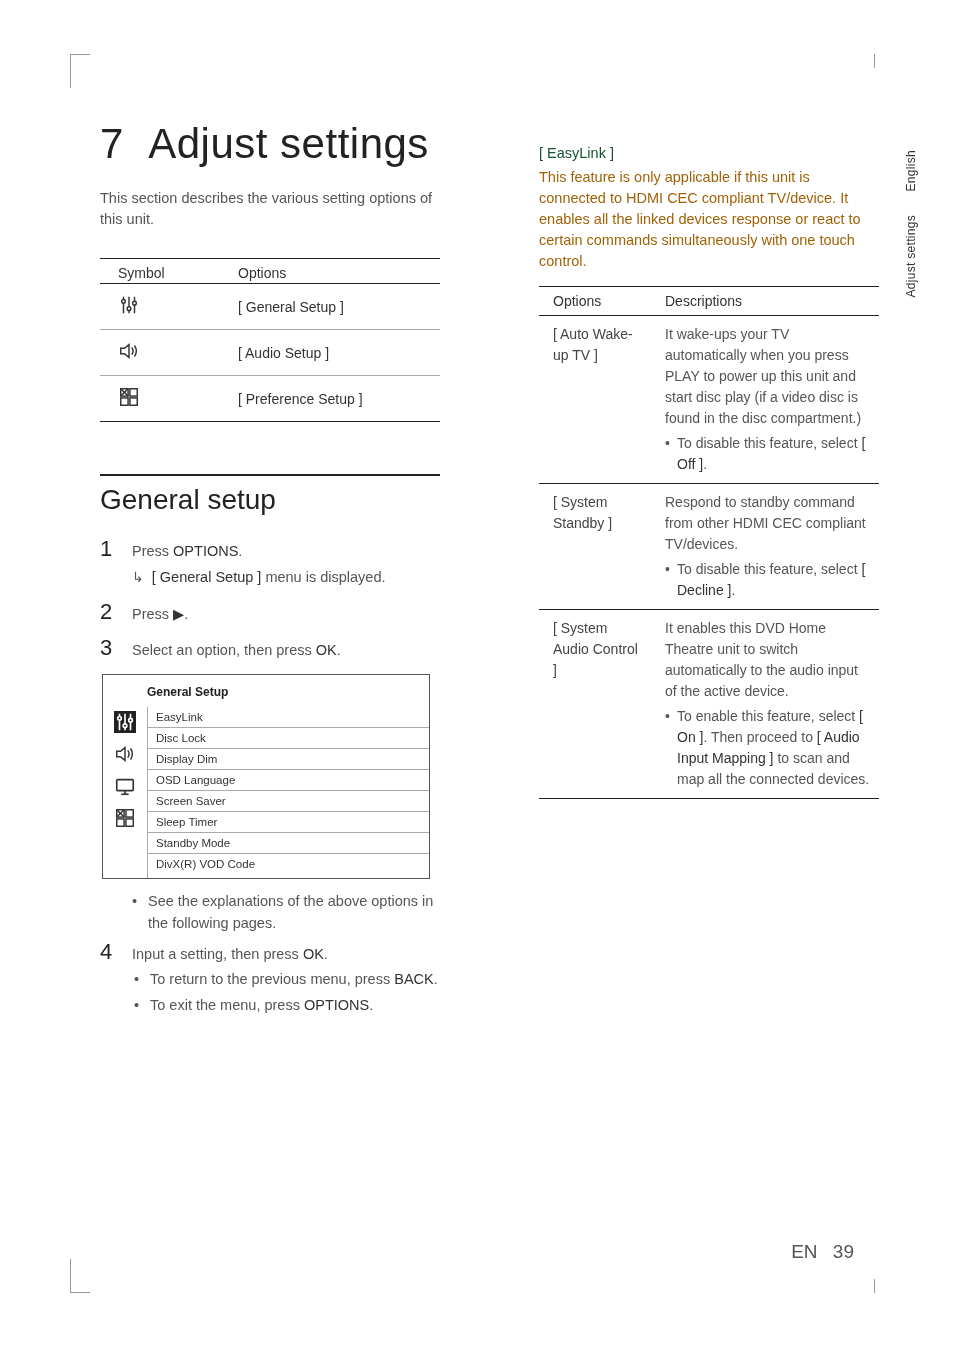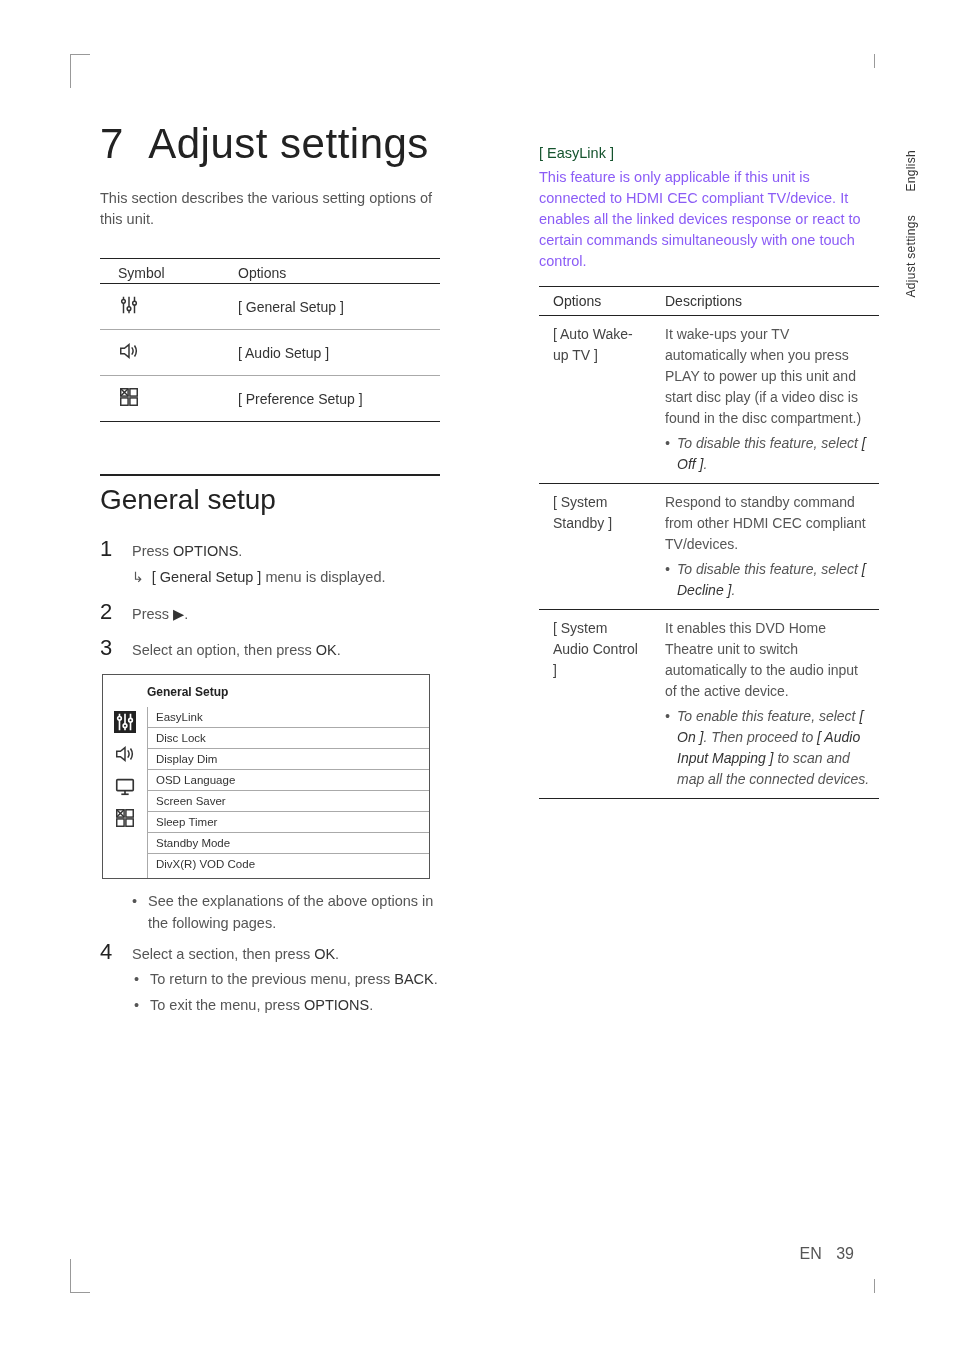--- a/index.html
+++ b/index.html
@@ -37,31 +37,31 @@
   .uibox-list-inner { padding: 0 0 4px 0; }
   .uirow { display:flex; }
   .uirow .c1 { width: 130px; font-size: 11.5px; padding: 4px 8px; border-bottom: 1px solid #aaa; color: #333; }
   .uirow .c2 { flex: 1; border-bottom: 1px solid #aaa; }
   .bullets { list-style: none; margin-top: 6px; }
   .bullets li { font-size: 14.5px; font-weight: 300; color: #555; line-height: 1.5; padding-left: 18px; position: relative; margin-bottom: 4px; }
   .bullets li::before { content: "•"; position: absolute; left: 2px; top: 0; }
   .indent { margin-left: 30px; }
   .rcol-top-pad { height: 55px; }
   .subhead { font-size: 14.5px; font-weight: 500; color: #14532d; margin-bottom: 6px; }
-  .para { font-size: 14.5px; font-weight: 300; color: #8b5cf6; line-height: 1.45; margin-bottom: 14px; }
+  .para { font-size: 14.5px; font-weight: 300; color: #a16207; line-height: 1.45; margin-bottom: 14px; }
   .opttable { width: 100%; border-collapse: collapse; }
   .opttable th { font-size: 14px; font-weight: 400; text-align: left; padding: 6px 6px 6px 14px; border-top: 1px solid #222; border-bottom: 1px solid #222; }
   .opttable td { font-size: 14px; font-weight: 300; padding: 8px 6px 8px 14px; border-bottom: 1px solid #222; vertical-align: top; line-height: 1.5; color: #555; }
   .opttable td.optname { width: 112px; color: #444; }
-  .opttable .inb { list-style: none; margin-top: 4px; font-style: italic; }
+  .opttable .inb { list-style: none; margin-top: 4px; }
   .opttable .inb li { padding-left: 12px; position: relative; }
   .opttable .inb li::before { content: "•"; position: absolute; left: 0; }
   .sidetabs { position: absolute; right: 36px; top: 150px; display: flex; flex-direction: column; gap: 24px; align-items: center; }
   .sidetab { writing-mode: vertical-rl; transform: rotate(180deg); font-size: 12px; font-weight: 500; color: #333; letter-spacing: 0.3px; }
-  .footer { position: absolute; bottom: 84px; right: 100px; font-size: 16px; color: #555; }
+  .footer { position: absolute; bottom: 84px; right: 100px; font-size: 19px; color: #555; }
   .footer .lang { font-weight: 500; margin-right: 10px; }
   .ic-svg { width: 22px; height: 22px; }
 </style>
 </head>
 <body>
 
 <div class="page">
   <div class="crop-tl"></div>
   <div class="crop-bl"></div>
   <div class="crop-tr"></div>
@@ -248,21 +248,21 @@
       </div>
 
       <ul class="bullets indent">
         <li>See the explanations of the above options in the following pages.</li>
       </ul>
 
       <ol class="steps">
         <li>
           <div class="stepnum">4</div>
           <div class="stepbody">
-            <span>Select a section, then press </span><span class="bold">OK</span><span>.</span>
+            <span>Input a setting, then press </span><span class="bold">OK</span><span>.</span>
             <ul class="bullets" style="margin-top:4px">
               <li><span>To return to the previous menu, press </span><span class="bold">BACK</span><span>.</span></li>
               <li><span>To exit the menu, press </span><span class="bold">OPTIONS</span><span>.</span></li>
             </ul>
           </div>
         </li>
       </ol>
     </div>
 
     <div class="col">

